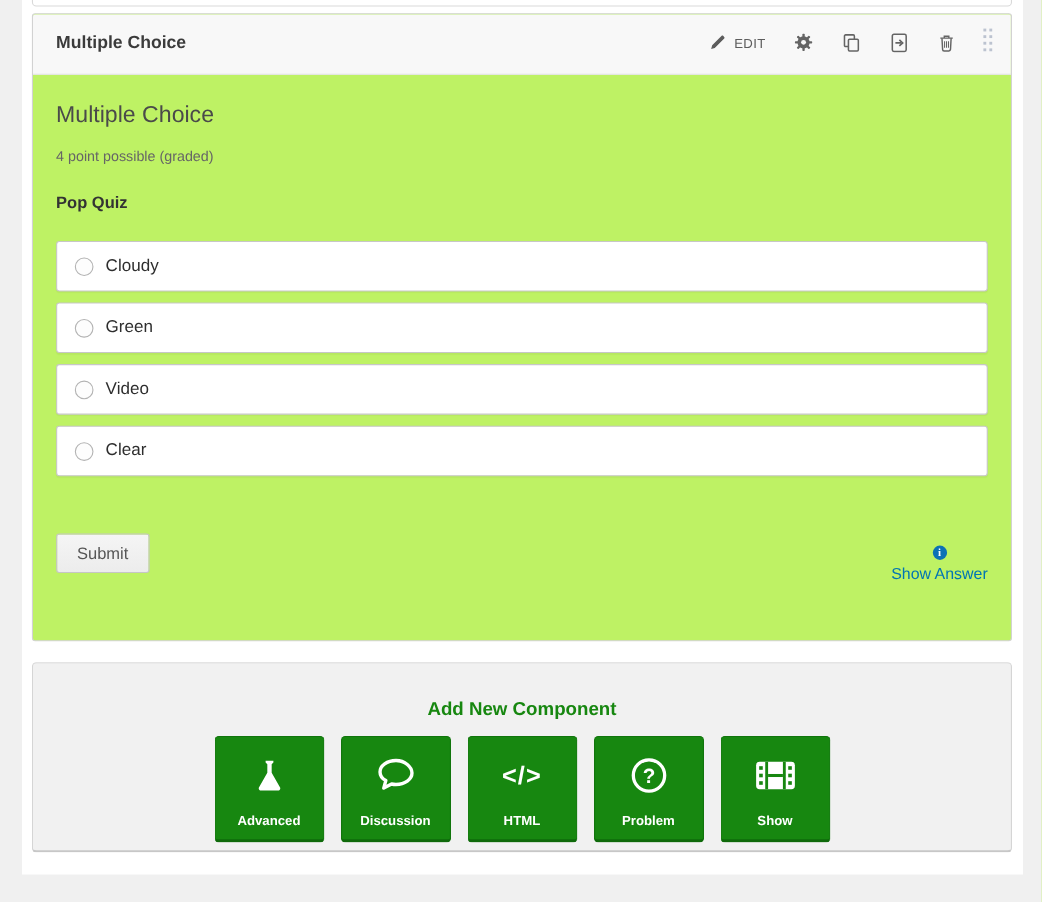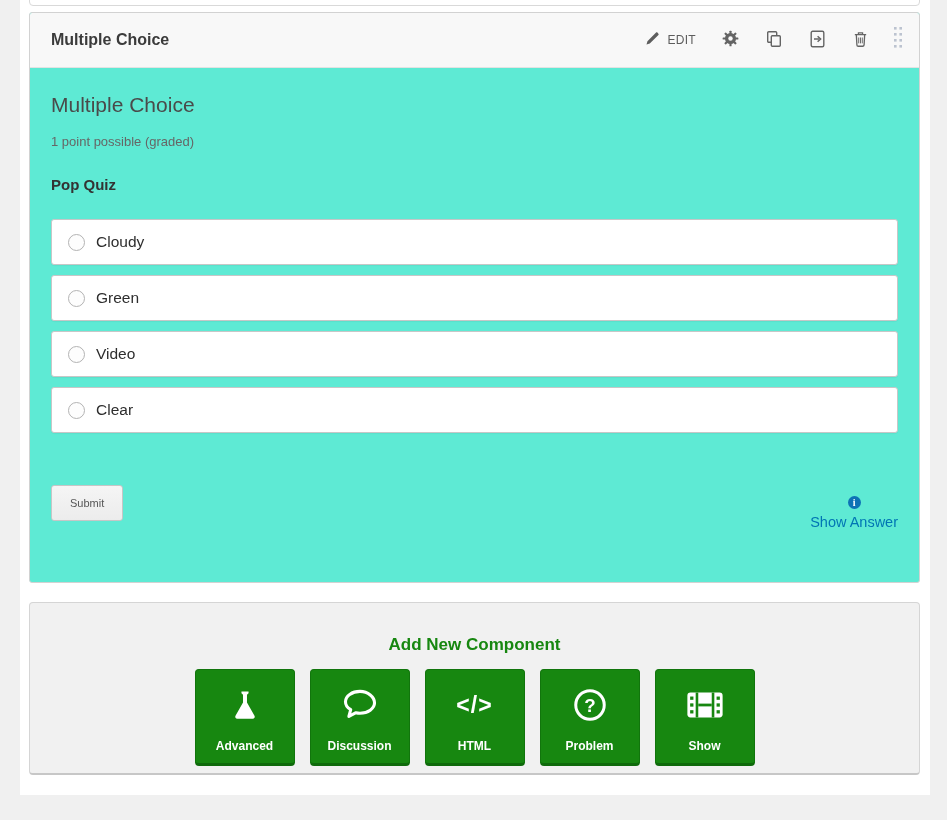--- a/index.html
+++ b/index.html
@@ -13,21 +13,21 @@
 
   
   .prev-component{
     position:absolute;left:9px;top:-11px;width:889px;height:15px;
     background:#fff;border:1px solid #d9d9d9;border-radius:0 0 4px 4px;
   }
 
   
   .mc-component{
     position:absolute;left:9px;top:12px;width:891px;height:571px;
-    box-sizing:border-box;background:#5eead4;border:1px solid #d2d2d2;border-radius:3px;
+    box-sizing:border-box;background:#bef264;border:1px solid #d2d2d2;border-radius:3px;
     overflow:hidden;
   }
   .comp-header{
     height:55px;display:flex;align-items:center;
     padding:0 16px 0 21px;box-sizing:border-box;
     background:#f8f8f8;border-bottom:1px solid #e3e3e3;
   }
   .comp-title{font-size:16px;font-weight:bold;color:#3b3b3b;}
   .comp-actions{margin-left:auto;display:flex;align-items:center;}
   .action-btn{
@@ -54,21 +54,21 @@
     width:15px;height:15px;border:1px solid #b3b3b3;border-radius:50%;
     background:#fdfdfd;flex:0 0 auto;
   }
   .option-label{margin-left:11px;font-size:15.5px;color:#2e2e2e;}
 
   .action-row{margin-top:52px;display:flex;justify-content:space-between;align-items:flex-start;}
   .submit-btn{
     box-sizing:border-box;height:36px;padding:0 18px;
     background:linear-gradient(#f5f5f5,#ececec);
     border:1px solid #c6c6c6;border-radius:3px;
-    font-size:11px;color:#565656;cursor:pointer;
+    font-size:15px;color:#565656;cursor:pointer;
     font-family:"Liberation Sans","DejaVu Sans",sans-serif;
   }
   .show-answer-block{display:flex;flex-direction:column;align-items:center;margin-top:11px;}
   .info-icon{
     width:13px;height:13px;border-radius:50%;background:#0d72b5;color:#fff;
     font-size:10px;font-weight:bold;line-height:13px;text-align:center;
     font-family:"Liberation Serif","DejaVu Serif",serif;
   }
   .show-answer-link{margin-top:5px;font-size:14.5px;color:#0075b4;text-decoration:none;}
 
@@ -171,21 +171,21 @@
                   <rect x="6.4" y="19" width="2.6" height="2.6"></rect>
               </g>
             </svg>
           </span>
         </span>
       </div>
     </header>
 
     <div class="comp-body">
       <h3 class="problem-title">Multiple Choice</h3>
-      <div class="points-text">1 point possible (graded)</div>
+      <div class="points-text">4 point possible (graded)</div>
       <div class="question-label">Pop Quiz</div>
 
       <div class="options">
         <div class="option">
           <span class="radio"></span>
           <span class="option-label">Cloudy</span>
         </div>
         <div class="option">
           <span class="radio"></span>
           <span class="option-label">Green</span>

